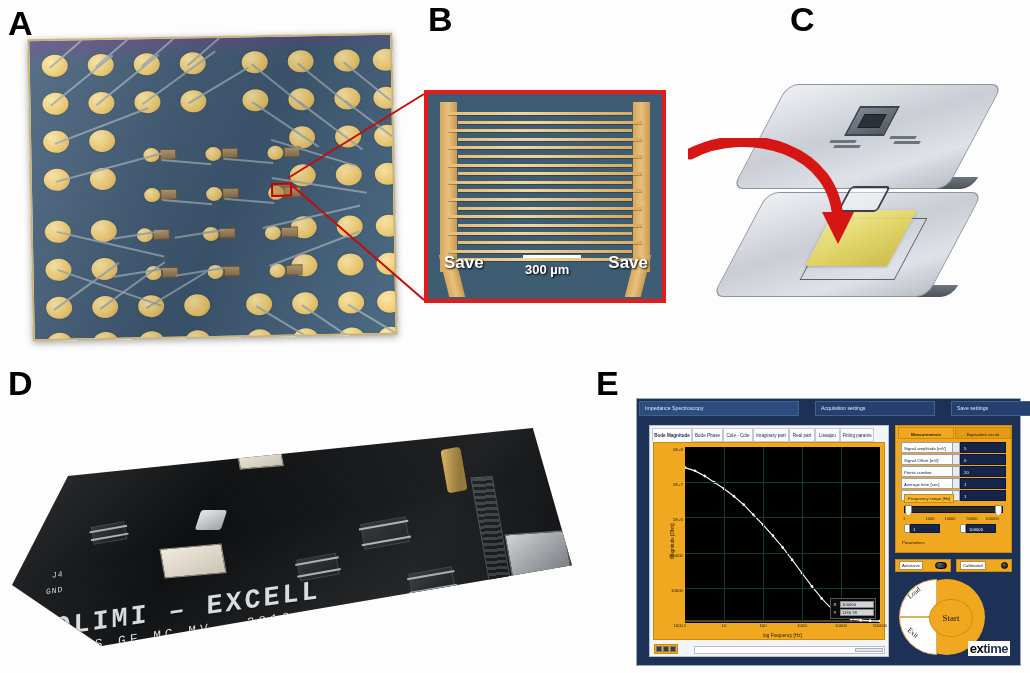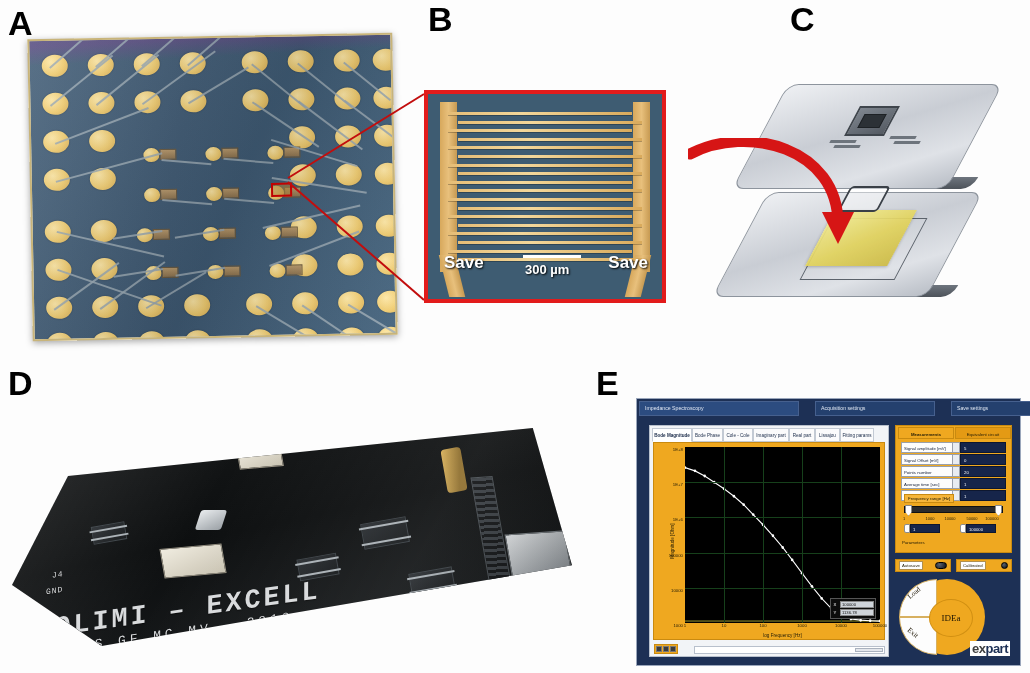--- a/index.html
+++ b/index.html
@@ -300,21 +300,21 @@
   .dialSlice {
     position:absolute; width:38px; height:38px; background:#fdfdfd; border:1px solid #d7b060;
   }
   .sliceTop { left:0; top:0; border-radius:38px 0 0 0; }
   .sliceBot { left:0; top:38px; border-radius:0 0 0 38px; }
   .sliceTxt { position:absolute; font-size:7px; color:#1d1503; font-family:"Liberation Serif", serif; }
   .logoE {
     position:absolute; right:4px; bottom:3px; font-size:13px; font-weight:bold;
     background:#fff; padding:0 2px; letter-spacing:-.5px;
   }
-  .logoE .ex { color:#404040; }
+  .logoE .ex { color:#000000; }
   .logoE .cell { color:#1d3055; }
 </style>
 </head>
 <body>
 
 <div class="panel-letter" style="left:8px; top:6px;">A</div>
 <div id="panelA">
   <div class="boardA" id="boardA">
       <div class="pad" style="left: 12px; top: 14px;"></div>
       <div class="pad" style="left: 58px; top: 14px;"></div>
@@ -674,20 +674,20 @@
         <div class="led"></div>
       </div>
     </div>
 
     <div class="dialWrap">
       <div class="dialCircle"></div>
       <div class="dialSlice sliceTop"></div>
       <div class="dialSlice sliceBot"></div>
       <div class="sliceTxt" style="left:8px; top:10px; transform:rotate(-40deg);">Load</div>
       <div class="sliceTxt" style="left:8px; top:50px; transform:rotate(40deg);">Exit</div>
-      <div class="dialInner">IDEa</div>
+      <div class="dialInner">Start</div>
     </div>
 
     <div class="logoE">
-      <span class="ex">ex</span><span class="cell">part</span>
+      <span class="ex">ex</span><span class="cell">time</span>
     </div>
   </div>
 </div>
 
 </body></html>

